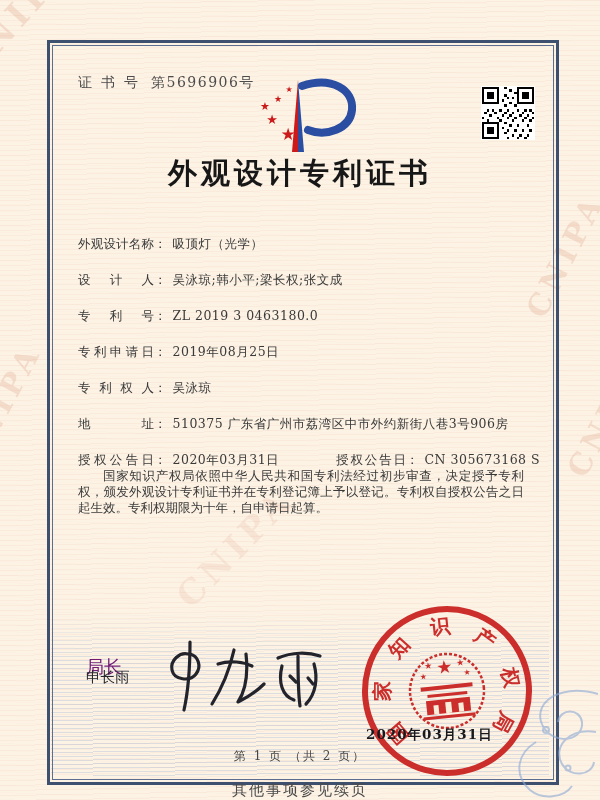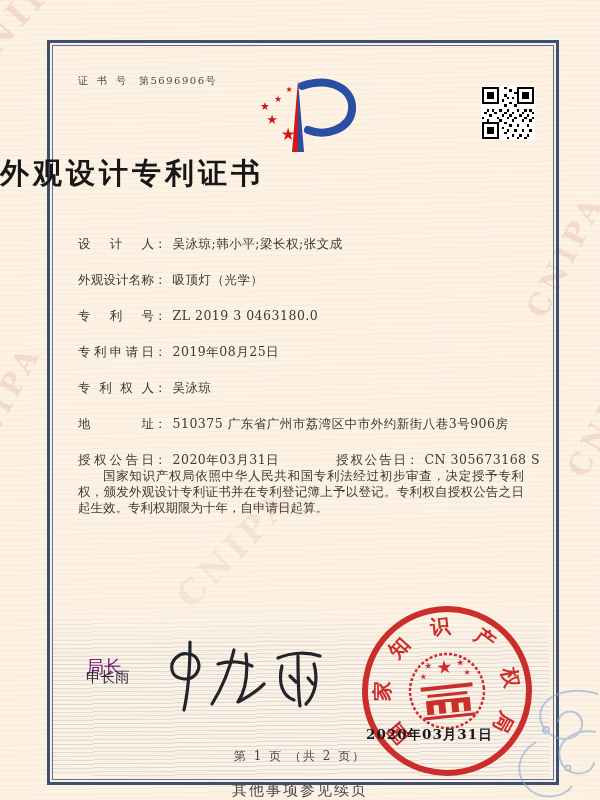--- a/index.html
+++ b/index.html
@@ -18,26 +18,26 @@
   .wm4{left:540px;top:398px;transform:rotate(-62deg);font-size:30px;}
   .wm5{left:160px;top:528px;transform:rotate(-46deg);color:rgba(214,128,98,0.13);}
   .frame{position:absolute;left:47px;top:40px;width:506px;height:739px;
          border:3px solid #3e5070;z-index:3;}
   .frame-inner{position:absolute;inset:2px;border:1px solid #5d6d8f;}
   .blueband{position:absolute;left:51px;top:612px;width:498px;height:164px;z-index:2;
     background:repeating-linear-gradient(179.3deg, rgba(125,155,205,0.25) 0 1px, transparent 1px 4px);
     -webkit-mask-image:linear-gradient(180deg,transparent,#000 28%);
     mask-image:linear-gradient(180deg,transparent,#000 28%);}
   .flourish{position:absolute;left:486px;top:672px;z-index:3;}
-  .certno{position:absolute;left:78px;top:74px;z-index:4;font-size:10px;color:#4c4c4c;text-align:center;}
+  .certno{position:absolute;left:78px;top:74px;z-index:4;font-size:14px;color:#4c4c4c;text-align:center;}
   .certno .lab{letter-spacing:9px;margin-right:4px;}
   .certno .num{letter-spacing:1.5px;}
   .logo{position:absolute;left:232px;top:74px;z-index:4;}
   .qr{position:absolute;left:481px;top:86px;z-index:4;background:#fff;padding:1px;}
-  .title{position:absolute;left:0;top:154px;width:600px;margin:0;z-index:4;
+  .title{position:absolute;left:0;top:154px;width:600px;margin:0;text-align:center;z-index:4;
          font-size:29px;font-weight:bold;color:#171717;letter-spacing:4px;}
   .fields{position:absolute;left:78px;top:226px;width:446px;z-index:4;
           font-size:12.5px;color:#3a3a3a;}
   .frow{position:relative;height:36px;line-height:36px;white-space:nowrap;}
   .flabel{display:inline-block;width:76px;text-align:justify;text-align-last:justify;
           vertical-align:top;}
   .fcolon{display:inline-block;margin-right:6px;}
   .fval{letter-spacing:0.5px;}
   .pair2{position:absolute;left:258px;top:0;}
   .pair2 .flabel{width:70px;}
@@ -106,24 +106,24 @@
     <path fill="#000" d="M0 0h7v7H0zM14 0h7v7h-7zM0 14h7v7H0z"></path>
     <path fill="#fff" d="M1 1h5v5H1zM15 1h5v5h-5zM1 15h5v5H1z"></path>
     <path fill="#000" d="M2 2h3v3H2zM16 2h3v3h-3zM2 16h3v3H2z"></path>
     <path fill="#000" d="M9 0h1v1H9zM11 1h1v1h-1zM13 2h1v1h-1zM9 3h1v1H9zM10 4h1v1h-1zM12 4h1v1h-1zM8 5h1v1H8zM11 6h1v1h-1zM9 7h1v1H9zM13 7h1v1h-1zM2 9h1v1H2zM4 9h1v1H4zM7 9h1v1H7zM10 9h1v1h-1zM14 9h1v1h-1zM17 9h1v1h-1zM19 9h1v1h-1zM1 10h1v1H1zM5 10h1v1H5zM9 10h1v1H9zM12 10h1v1h-1zM16 10h1v1h-1zM20 10h1v1h-1zM3 11h1v1H3zM8 11h1v1H8zM11 11h1v1h-1zM15 11h1v1h-1zM18 11h1v1h-1zM0 12h1v1H0zM6 12h1v1H6zM10 12h1v1h-1zM13 12h1v1h-1zM17 12h1v1h-1zM20 12h1v1h-1zM2 13h1v1H2zM7 13h1v1H7zM12 13h1v1h-1zM16 13h1v1h-1zM19 13h1v1h-1zM9 14h1v1H9zM11 15h1v1h-1zM14 15h1v1h-1zM18 15h1v1h-1zM8 16h1v1H8zM10 17h1v1h-1zM13 17h1v1h-1zM16 17h1v1h-1zM19 17h1v1h-1zM9 18h1v1H9zM12 19h1v1h-1zM15 19h1v1h-1zM18 19h1v1h-1zM10 20h1v1h-1zM14 20h1v1h-1zM17 20h1v1h-1z"></path>
   </svg>
 
   <h1 class="title">外观设计专利证书</h1>
 
   <div class="fields">
     <div class="frow">
+      <span class="flabel">外观设计名称</span><span class="fcolon">：</span><span class="fval">吸顶灯（光学）</span>
+    </div>
+    <div class="frow">
       <span class="flabel">设计人</span><span class="fcolon">：</span><span class="fval">吴泳琼;韩小平;梁长权;张文成</span>
-    </div>
-    <div class="frow">
-      <span class="flabel">外观设计名称</span><span class="fcolon">：</span><span class="fval">吸顶灯（光学）</span>
     </div>
     <div class="frow">
       <span class="flabel">专利号</span><span class="fcolon">：</span><span class="fval">ZL 2019 3 0463180.0</span>
     </div>
     <div class="frow">
       <span class="flabel">专利申请日</span><span class="fcolon">：</span><span class="fval">2019年08月25日</span>
     </div>
     <div class="frow">
       <span class="flabel">专利权人</span><span class="fcolon">：</span><span class="fval">吴泳琼</span>
     </div>

